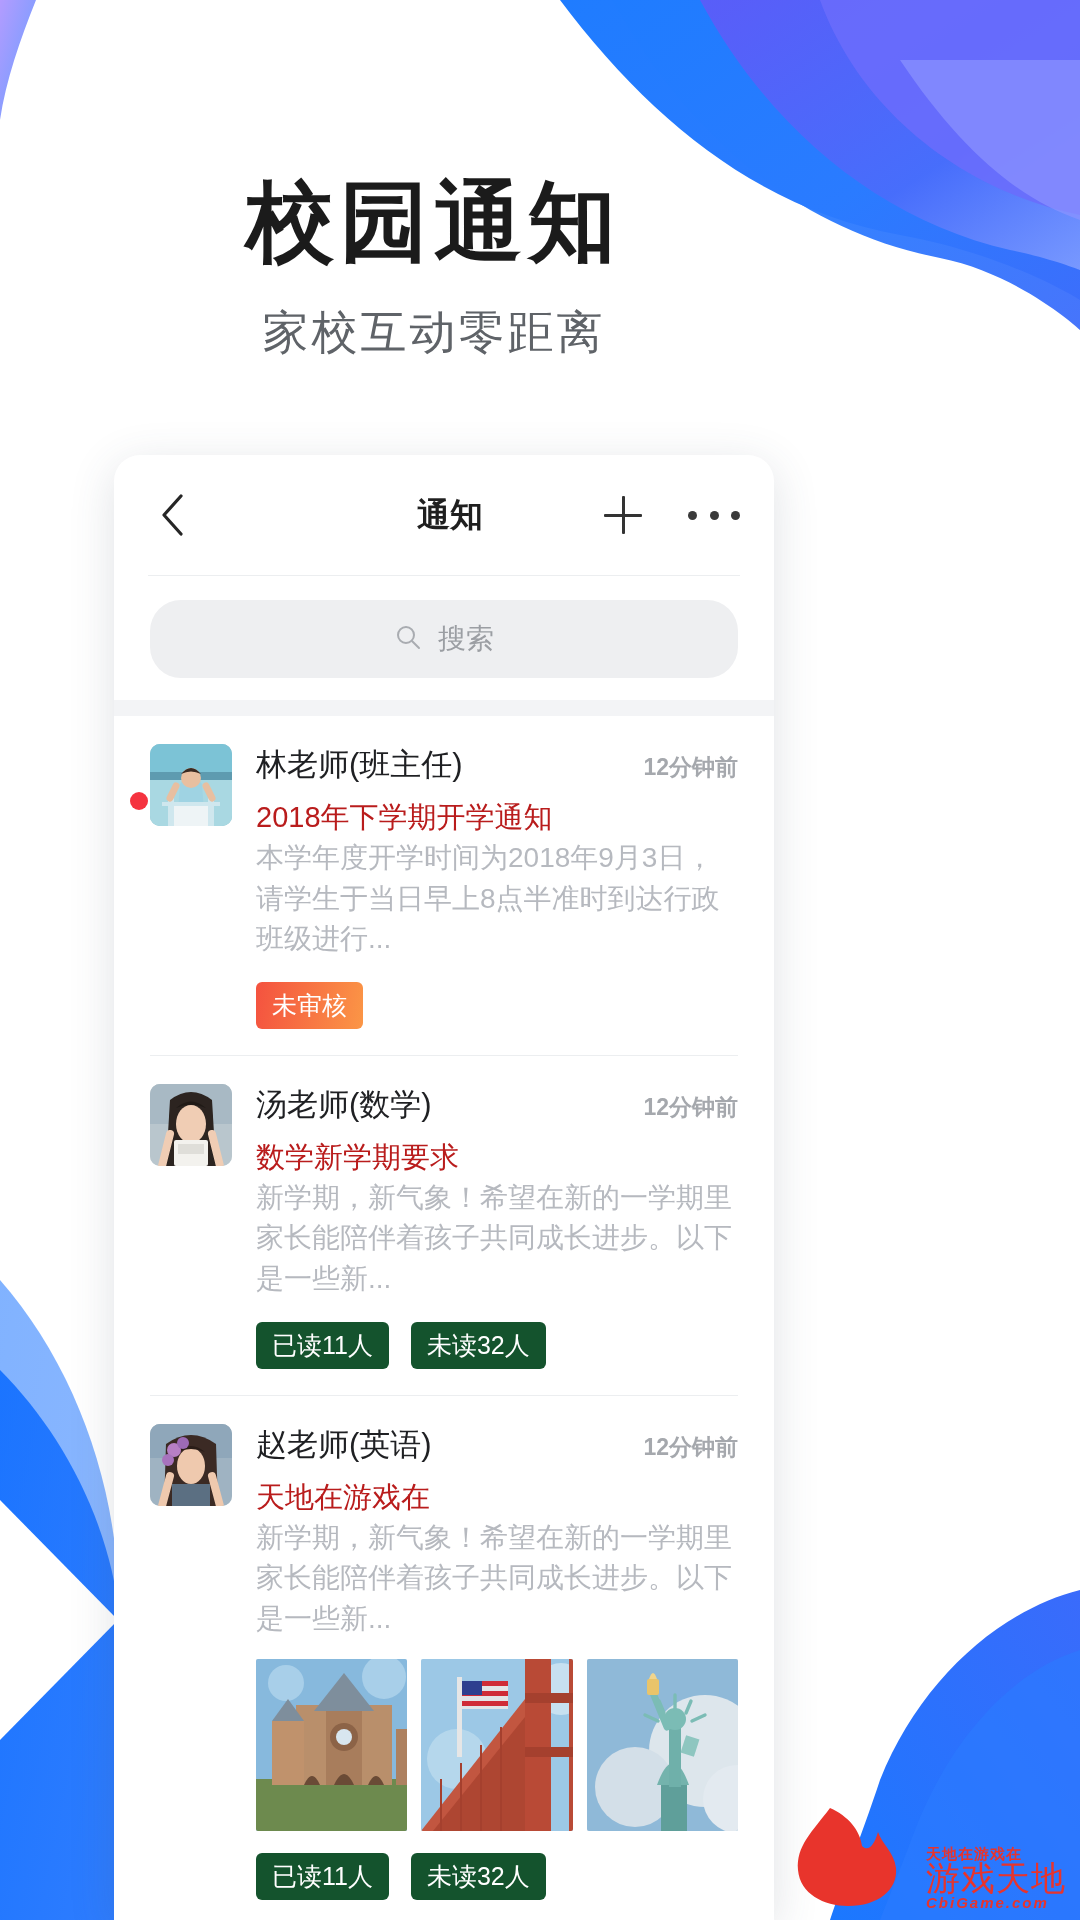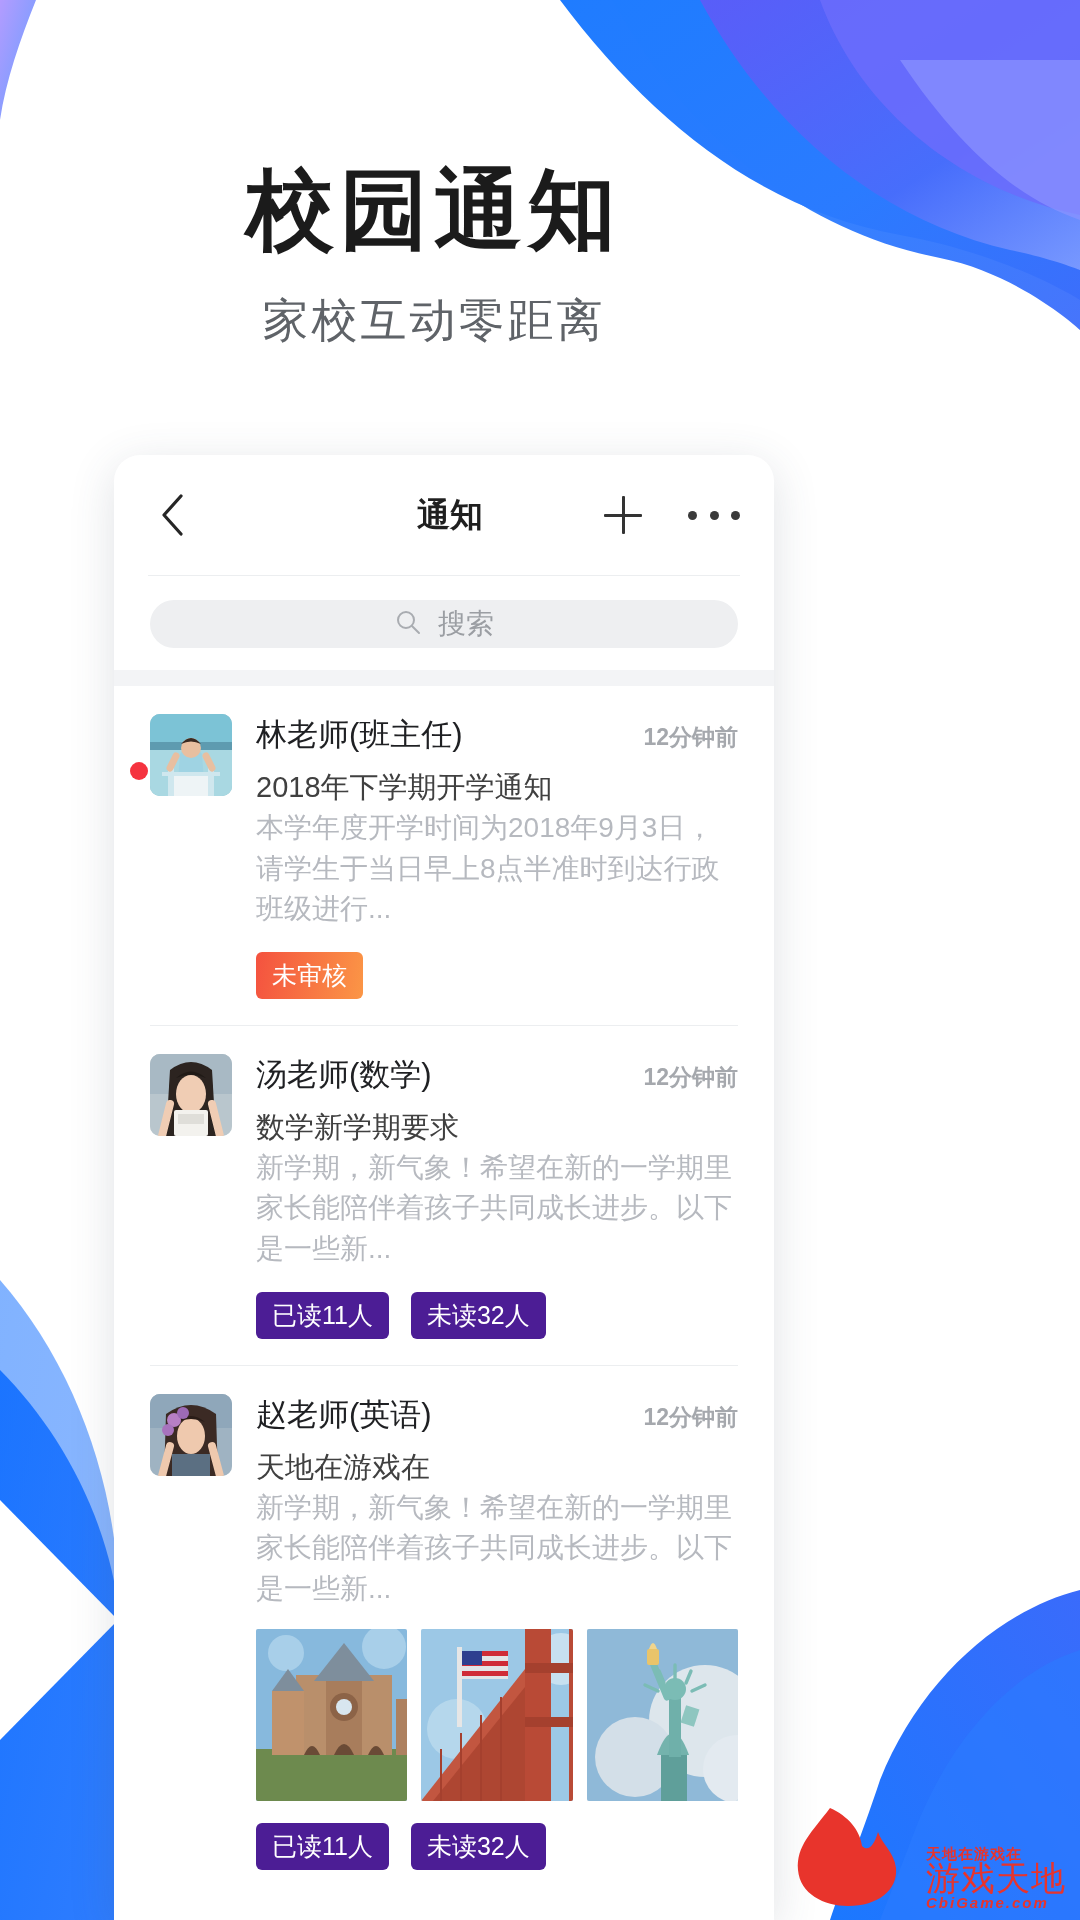--- a/index.html
+++ b/index.html
@@ -9,21 +9,21 @@
     background:#ffffff;
     position:relative;
     overflow:hidden;
   }
 
   
   .bg-layer { position:absolute; inset:0; overflow:hidden; z-index:0; }
   .bg-svg { position:absolute; top:0; left:0; width:1080px; height:1920px; }
 
   
-  .hero { position:absolute; top:164px; left:0; width:868px; text-align:center; z-index:3; }
+  .hero { position:absolute; top:176px; left:0; width:868px; text-align:center; z-index:3; }
   .hero-title {
     font-size:88px; line-height:1.05; font-weight:700; color:#1b1b1b;
     letter-spacing:6px;
   }
   .hero-sub {
     margin-top:34px; font-size:46px; color:#5f6368; letter-spacing:3px; font-weight:400;
   }
 
   
   .phone-card {
@@ -59,21 +59,21 @@
   .nav-plus:before { left:50%; top:4px; bottom:4px; width:3px; margin-left:-1.5px; }
   .nav-plus:after  { top:50%; left:4px; right:4px; height:3px; margin-top:-1.5px; }
   .nav-dots { width:52px; height:46px; display:flex; align-items:center; justify-content:space-between; cursor:pointer; }
   .nav-dots i { width:9px; height:9px; border-radius:50%; background:#3a3a3a; display:block; }
 
   .nav-divider { height:1px; background:#eceef0; margin:0 34px; }
 
   
   .search-wrap { padding:24px 36px 22px; }
   .search-box {
-    height:48px; background:#eeeff1; border-radius:31px;
+    height:78px; background:#eeeff1; border-radius:31px;
     display:flex; align-items:center; justify-content:center; gap:16px;
     cursor:text;
   }
   .search-box .mag { display:block; }
   .search-ph { font-size:28px; color:#9b9ea3; }
 
   .list-gap { height:16px; background:#f3f4f6; }
 
   
   .notif-list { background:#fff; }
@@ -84,34 +84,34 @@
   }
   .avatar {
     width:82px; height:82px; border-radius:10px; flex:0 0 82px; overflow:hidden;
     margin-right:24px; background:#cfd8dc;
   }
   .avatar svg { display:block; width:82px; height:82px; }
   .body { flex:1; min-width:0; padding-bottom:26px; }
   .row-top { display:flex; align-items:baseline; }
   .sender { font-size:31px; color:#1f2023; font-weight:500; flex:1; }
   .time { font-size:23px; color:#a5a8ad; white-space:nowrap; padding-left:12px;font-weight:bold; }
-  .subject { font-size:29px; color:#404040; margin-top:12px; font-weight:400; }
+  .subject { font-size:29px; color:#b91c1c; margin-top:12px; font-weight:400; }
   .excerpt {
     font-size:28px; color:#b6b9bf; line-height:1.45; 
   }
   .thumbs { display:flex; gap:14px; margin-top:20px; }
   .thumb { width:172px; height:172px; overflow:hidden; border-radius:2px; background:#dfe3e8; }
   .thumb svg { display:block; width:172px; height:172px; }
 
   .tags { display:flex; gap:22px; margin-top:22px; }
   .tag {
     font-size:25px; padding:7px 16px; border-radius:6px; color:#fff;
   }
   .tag.pending { background:linear-gradient(100deg,#f4523f 0%,#fb9646 100%); }
-  .tag.gray { background:#4c1d95; }
+  .tag.gray { background:#14532d; }
 
   .item-divider { height:1px; background:#eceef0; margin:0 36px; }
 
   
   .watermark {
     position:absolute; right:14px; bottom:10px; z-index:9;
     display:flex; align-items:flex-end; gap:16px;
   }
   .wm-texts { display:flex; flex-direction:column; align-items:flex-start; line-height:1; }
   .wm-top { font-size:15px; color:#e8342c; letter-spacing:1px; font-weight:700; }

